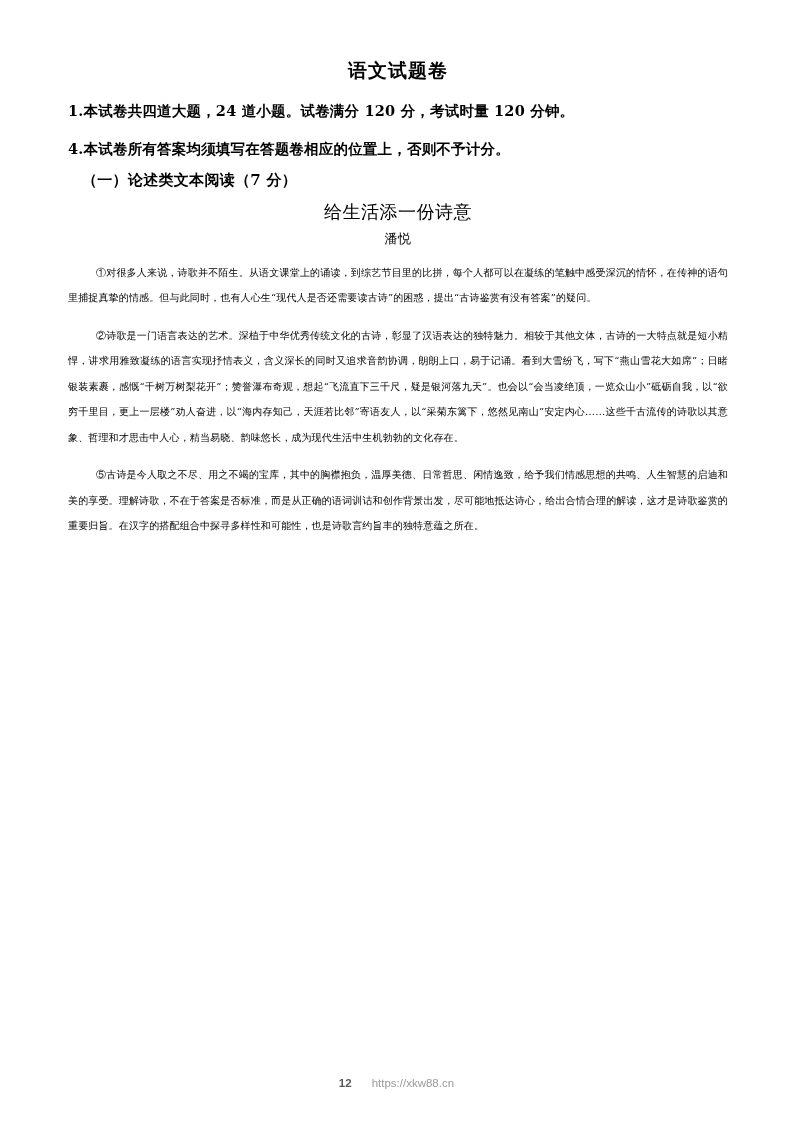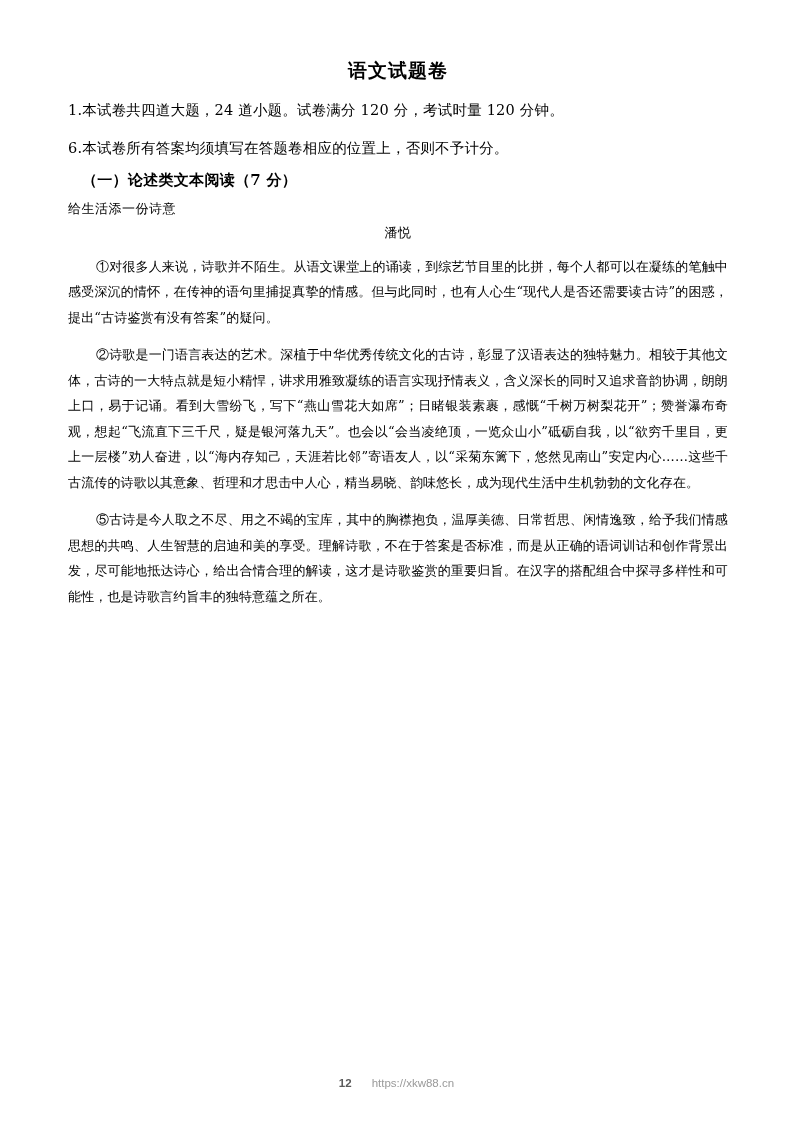--- a/index.html
+++ b/index.html
@@ -32,51 +32,51 @@
   .doc-title {
     text-align: center;
     font-size: 19px;
     font-weight: bold;
     letter-spacing: 1px;
     margin: 0 0 16px 0;
     font-family: "DejaVu Serif", "Liberation Serif", serif;
   }
   .notice-line {
     font-size: 14.5px;
-    font-weight: normal;
+    font-weight: bold;
     margin: 16px 0 11px 0;
     line-height: 1.5;
     letter-spacing: 0.2px;
   }
   .section-head {
     font-size: 15px;
     font-weight: bold;
     margin: 13px 0 6px 0;
     letter-spacing: 0.3px;
   }
   .subsection-head {
     font-size: 15px;
     font-weight: bold;
     margin: 4px 0 10px 14px;
     letter-spacing: 0.3px;
   }
   .article-title {
-    text-align: left;
-    font-size: 13px;
+    text-align: center;
+    font-size: 18px;
     margin: 8px 0 6px 0;
     letter-spacing: 0.5px;
   }
   .article-author {
     text-align: center;
     font-size: 13px;
     margin: 0 0 10px 0;
     letter-spacing: 0.5px;
   }
   p.para {
-    font-size: 13px;
+    font-size: 10px;
     line-height: 25.5px;
     margin: 12px 0 2px 0;
     text-indent: 28px;
     text-align: justify;
     text-justify: inter-ideograph;
     letter-spacing: 0.15px;
   }
   .footer {
     position: absolute;
     left: 0;
@@ -95,21 +95,21 @@
 </style>
 </head>
 <body>
 
 <div class="page">
   <div class="content">
 
     <h1 class="doc-title">语文试题卷</h1>
 
     <div class="notice-line">1.本试卷共四道大题，24 道小题。试卷满分 120 分，考试时量 120 分钟。</div>
-    <div class="notice-line">6.本试卷所有答案均须填写在答题卷相应的位置上，否则不予计分。</div>
+    <div class="notice-line">4.本试卷所有答案均须填写在答题卷相应的位置上，否则不予计分。</div>
 
     <div class="subsection-head">（一）论述类文本阅读（7 分）</div>
 
     <div class="article-title">给生活添一份诗意</div>
     <div class="article-author">潘悦</div>
 
     <p class="para">①对很多人来说，诗歌并不陌生。从语文课堂上的诵读，到综艺节目里的比拼，每个人都可以在凝练的笔触中感受深沉的情怀，在传神的语句里捕捉真挚的情感。但与此同时，也有人心生“现代人是否还需要读古诗”的困惑，提出“古诗鉴赏有没有答案”的疑问。</p>
     <p class="para">②诗歌是一门语言表达的艺术。深植于中华优秀传统文化的古诗，彰显了汉语表达的独特魅力。相较于其他文体，古诗的一大特点就是短小精悍，讲求用雅致凝练的语言实现抒情表义，含义深长的同时又追求音韵协调，朗朗上口，易于记诵。看到大雪纷飞，写下“燕山雪花大如席”；日睹银装素裹，感慨“千树万树梨花开”；赞誉瀑布奇观，想起“飞流直下三千尺，疑是银河落九天”。也会以“会当凌绝顶，一览众山小”砥砺自我，以“欲穷千里目，更上一层楼”劝人奋进，以“海内存知己，天涯若比邻”寄语友人，以“采菊东篱下，悠然见南山”安定内心……这些千古流传的诗歌以其意象、哲理和才思击中人心，精当易晓、韵味悠长，成为现代生活中生机勃勃的文化存在。</p>
     <p class="para">⑤古诗是今人取之不尽、用之不竭的宝库，其中的胸襟抱负，温厚美德、日常哲思、闲情逸致，给予我们情感思想的共鸣、人生智慧的启迪和美的享受。理解诗歌，不在于答案是否标准，而是从正确的语词训诂和创作背景出发，尽可能地抵达诗心，给出合情合理的解读，这才是诗歌鉴赏的重要归旨。在汉字的搭配组合中探寻多样性和可能性，也是诗歌言约旨丰的独特意蕴之所在。</p>
 

